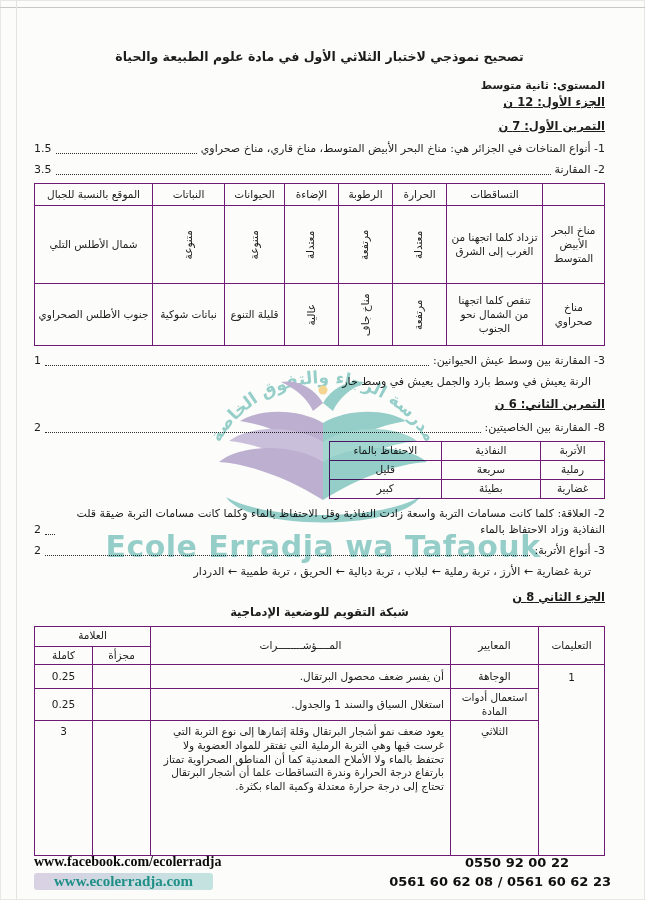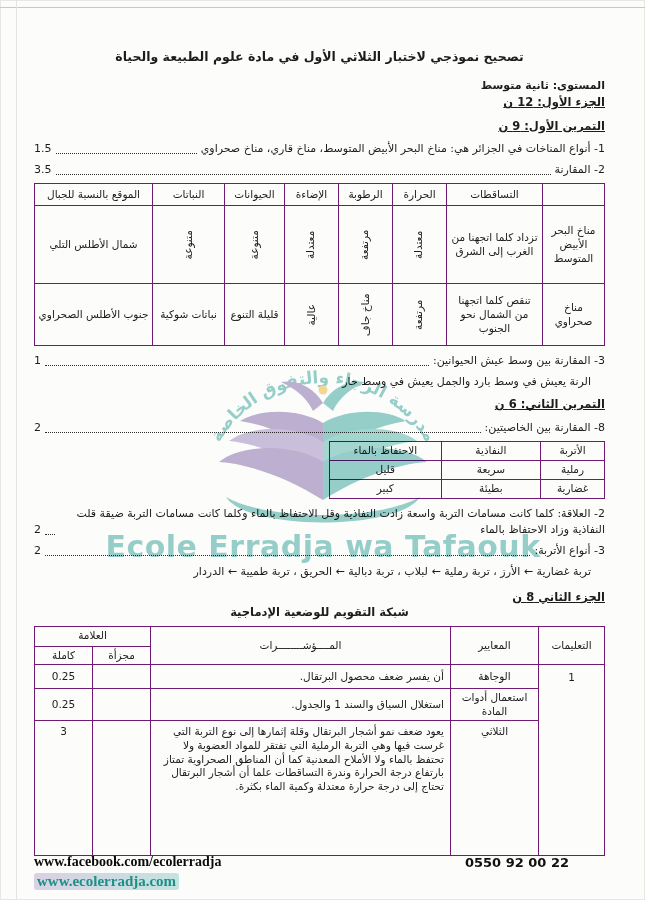--- a/index.html
+++ b/index.html
@@ -69,38 +69,38 @@
     font-weight:800;font-size:30px;fill:#2fa39b;
     stroke:#ffffff;stroke-width:.8;paint-order:stroke;letter-spacing:.5px;
   }
 
   .footer{position:absolute;left:34px;right:34px;bottom:10px;direction:ltr;}
   .frow{display:flex;justify-content:space-between;align-items:center;margin-top:3px;}
   .fb{font-family:"Liberation Serif", serif;font-weight:bold;font-size:14px;color:#0b0b0b;text-align:right;}
   .site{
     font-family:"Liberation Serif", serif;font-weight:bold;font-size:15px;color:#1e8f87;
     background:linear-gradient(90deg, rgba(126,99,168,.28), rgba(47,163,155,.28));
-    border-radius:3px;padding:0 3px;
+    border-radius:3px;padding:0 20px;
   }
   .phone{font-weight:bold;font-size:13px;color:#101010;}
   .phone.p1{margin-right:42px;}
 </style>
 </head>
 <body>
 
 <div class="page">
   <div class="scan-top"></div>
   <div class="scan-left"></div>
 
   <div class="content">
 
     <div class="title">تصحيح نموذجي لاختبار الثلاثي الأول في مادة علوم الطبيعة والحياة</div>
     <div class="level">المستوى: ثانية متوسط</div>
     <div class="hu">الجزء الأول: 12 ن</div>
-    <div class="hu">التمرين الأول: 9 ن</div>
+    <div class="hu">التمرين الأول: 7 ن</div>
 
     <div class="qline">
       <span class="txt">1- أنواع المناخات في الجزائر هي: مناخ البحر الأبيض المتوسط، مناخ قاري، مناخ صحراوي</span>
       <span class="dots"></span>
       <span class="mark">1.5</span>
     </div>
 
     <div class="qline">
       <span class="txt">2- المقارنة</span>
       <span class="dots"></span>
@@ -275,15 +275,16 @@
     <text class="wm-latin" x="225" y="212" text-anchor="middle">Ecole Erradja wa Tafaouk</text>
   </svg>
 
   <div class="footer">
     <div class="frow">
       <span class="fb">www.facebook.com/ecolerradja</span>
       <span class="phone p1">0550 92 00 22</span>
     </div>
     <div class="frow">
       <span class="site">www.ecolerradja.com</span>
+      <span class="phone">0561 60 62 08 / 0561 60 62 23</span>
     </div>
   </div>
 </div>
 
 </body></html>

